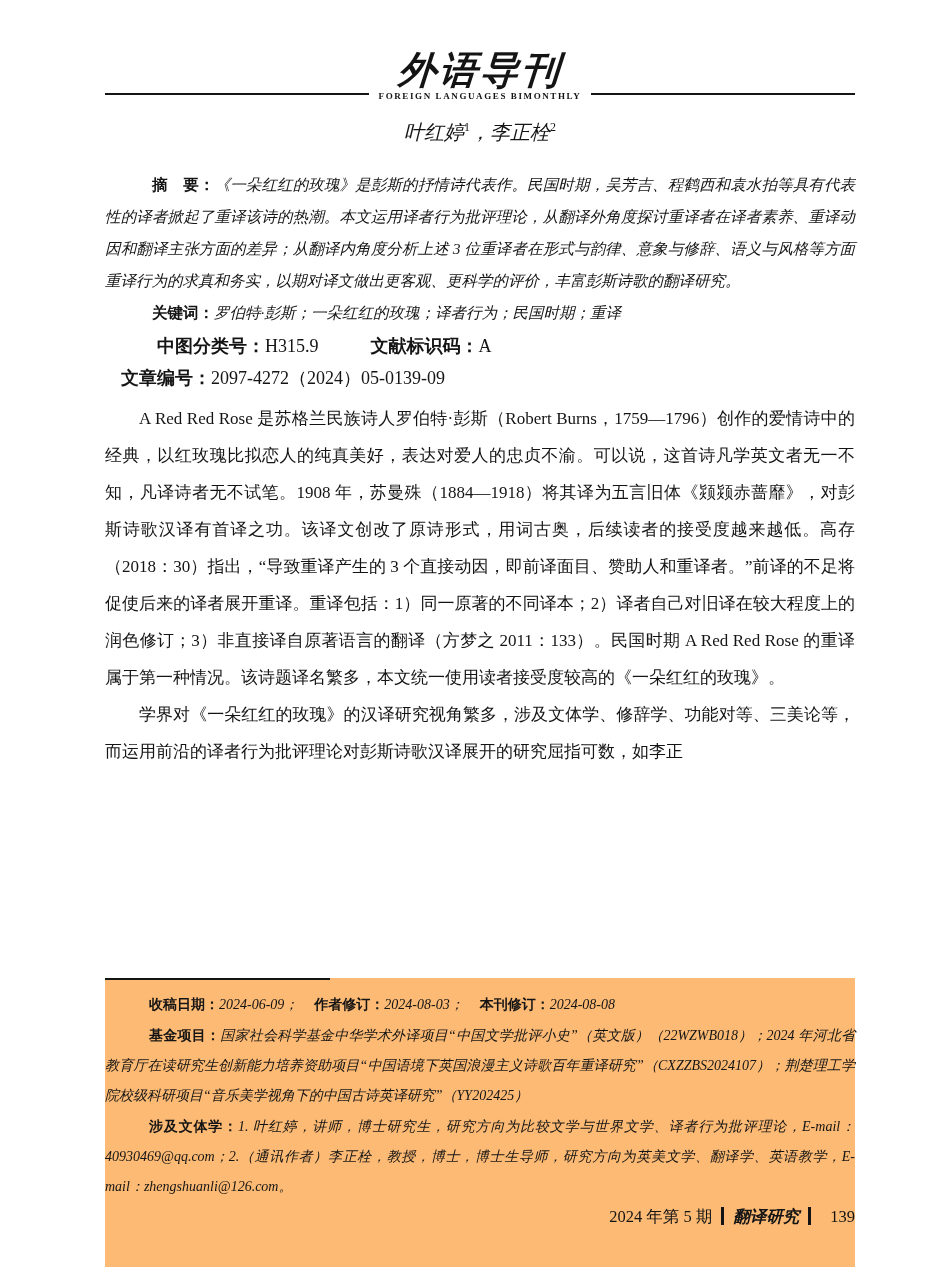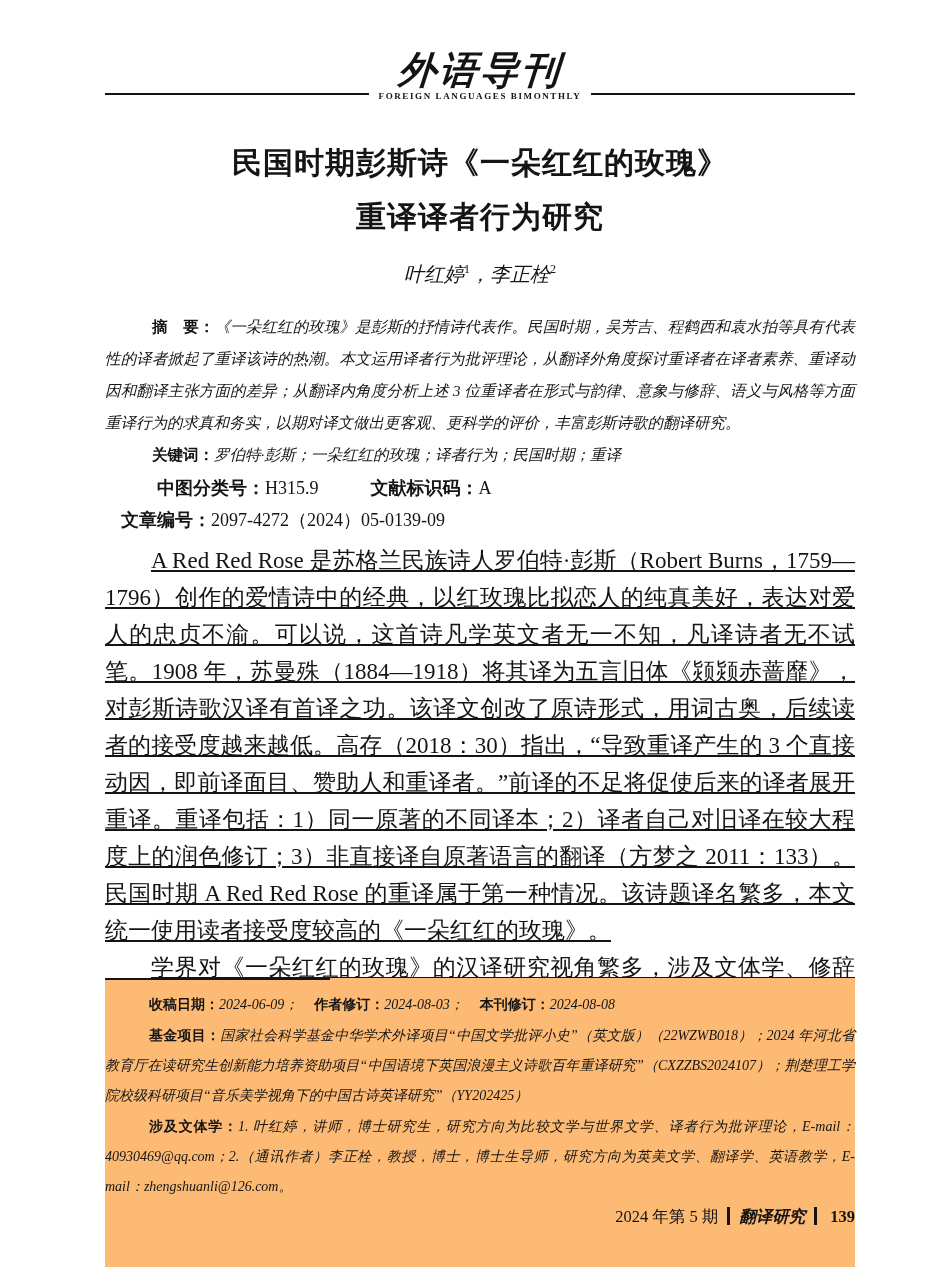--- a/index.html
+++ b/index.html
@@ -98,25 +98,24 @@
   .section-heading {
     margin-top: 16px;
     margin-left: 2em;
     font-family: "Liberation Sans", "DejaVu Sans", sans-serif;
     font-size: 17.5px;
     font-weight: bold;
     line-height: 30px;
   }
   .body-para {
     margin-top: 6px;
-    font-size: 23px;
+    font-size: 17px;
     line-height: 37px;
     text-align: justify;
     text-indent: 2em;
-    text-decoration: underline;
   }
   .body-para + .body-para { margin-top: 0; }
 
   
   .footnote-area {
     position: absolute;
     left: 105px;
     top: 978px;
     width: 750px;
     height: 289px;
@@ -149,41 +148,37 @@
   }
   .footer-bar {
     display: inline-block;
     width: 3px;
     height: 18px;
     background: #141414;
     vertical-align: -3px;
     margin: 0 9px;
   }
   .footer-section { font-weight: bold; font-style: italic; }
-  .footer-page { margin-left: 4px; font-weight: bold; }
+  .footer-page { margin-left: 10px; }
 </style>
 </head>
 <body>
 
 <div class="page">
   <div class="content">
 
     <div class="header-row">
       <div class="header-rule"></div>
       <div class="logo-block">
         <div class="logo-cn">外语导刊</div>
         <div class="logo-en">FOREIGN LANGUAGES BIMONTHLY</div>
       </div>
       <div class="header-rule"></div>
     </div>
 
-    <h1 class="article-title">
-      <span>民国时期彭斯诗《一朵红红的玫瑰》</span><br>
-      <span>重译译者行为研究</span>
-    </h1>
 
     <div class="authors-line kaiti">
       <span>叶红婷</span><sup>1</sup><span>，</span><span>李正栓</span><sup>2</sup>
     </div>
 
 
     <div class="abstract-block">
       <p class="abstract-para kaiti"><span class="hei">摘　要：</span><span>《一朵红红的玫瑰》是彭斯的抒情诗代表作。民国时期，吴芳吉、程鹤西和袁水拍等具有代表性的译者掀起了重译该诗的热潮。本文运用译者行为批评理论，从翻译外角度探讨重译者在译者素养、重译动因和翻译主张方面的差异；从翻译内角度分析上述 3 位重译者在形式与韵律、意象与修辞、语义与风格等方面重译行为的求真和务实，以期对译文做出更客观、更科学的评价，丰富彭斯诗歌的翻译研究。</span></p>
       <p class="keywords-para kaiti"><span class="hei">关键词：</span><span>罗伯特·彭斯；一朵红红的玫瑰；译者行为；民国时期；重译</span></p>
       <p class="meta-line"><span class="meta-group"><span class="hei">中图分类号：</span><span>H315.9</span></span><span class="meta-group"><span class="hei">文献标识码：</span><span>A</span></span><span class="meta-group"><span class="hei">文章编号：</span><span>2097-4272（2024）05-0139-09</span></span></p>

